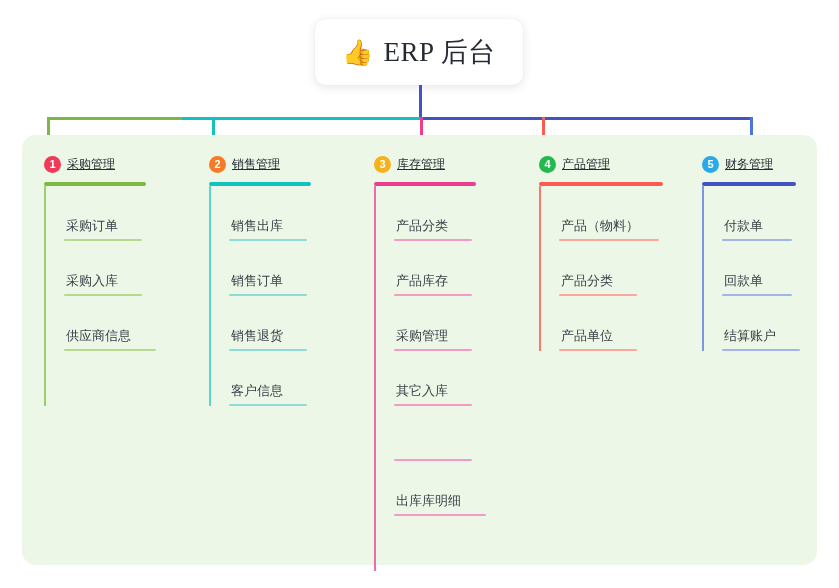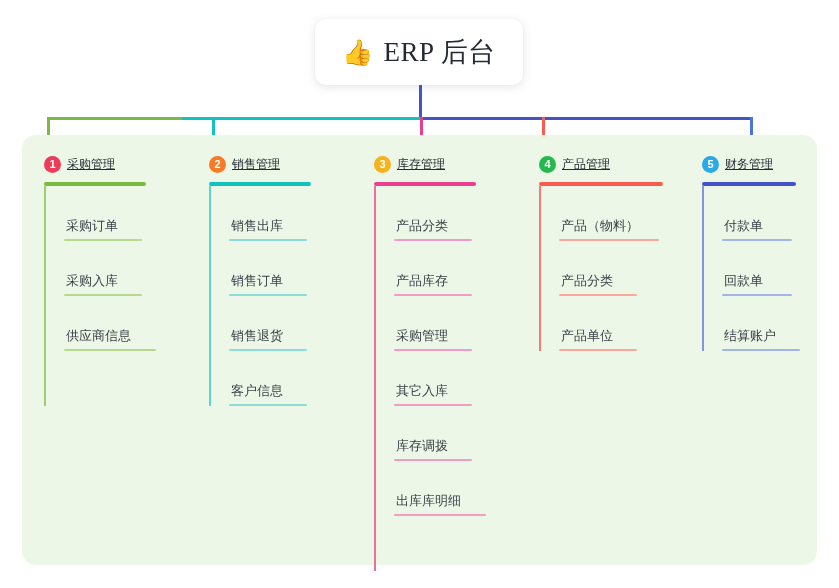--- a/index.html
+++ b/index.html
@@ -161,21 +161,20 @@
             </div>
             <div class="item">
               <div class="item-label">采购管理</div>
               <div class="item-rule" style="background: rgb(243, 156, 195); width: 78px;"></div>
             </div>
             <div class="item">
               <div class="item-label">其它入库</div>
               <div class="item-rule" style="background: rgb(243, 156, 195); width: 78px;"></div>
             </div>
             <div class="item">
-              <div class="item-label">库存调拨</div>
               <div class="item-rule" style="background: rgb(243, 156, 195); width: 78px;"></div>
             </div>
             <div class="item">
               <div class="item-label">出库库明细</div>
               <div class="item-rule" style="background: rgb(243, 156, 195); width: 92px;"></div>
             </div>
           </div>
         </div>
         <div class="column" style="left: 517px; top: 16px; width: 160px;">
           <div class="col-head">

